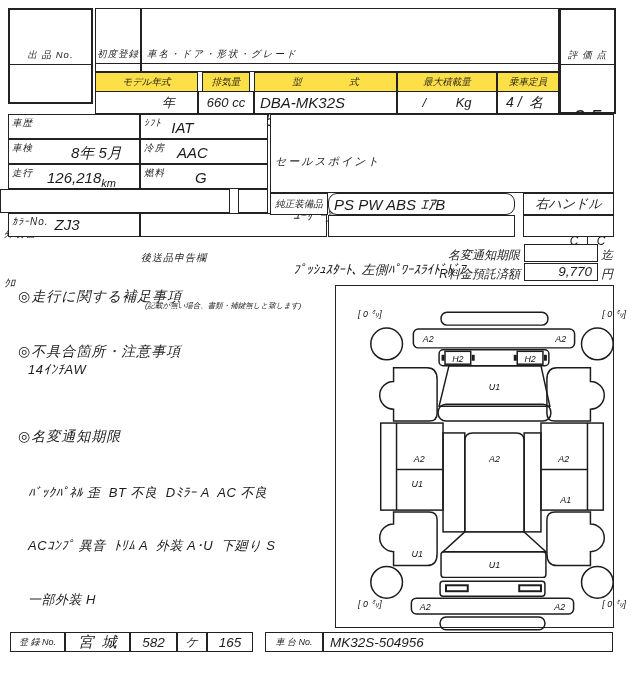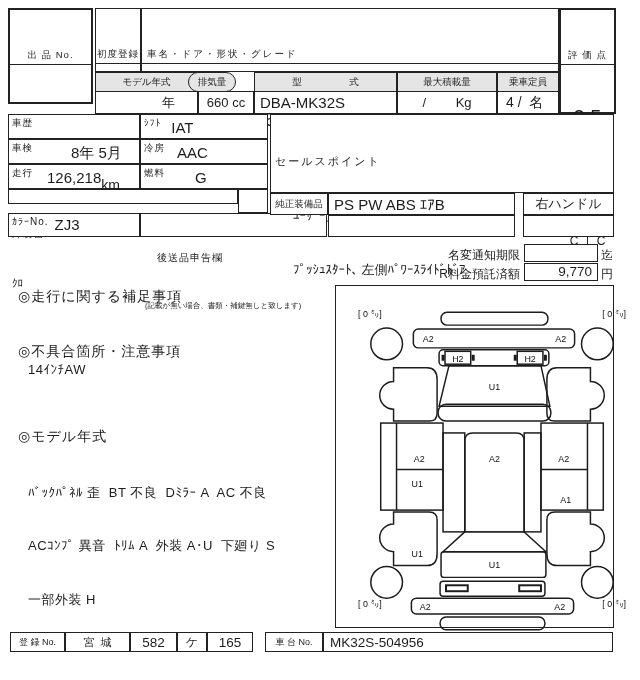--- a/index.html
+++ b/index.html
@@ -1,32 +1,32 @@
 <!DOCTYPE html>
 <html><head>
 <meta charset="utf-8">
 <style>
   html,body{margin:0;padding:0;background:#ffffff;}
   #sheet{position:relative;width:640px;height:680px;background:#ffffff;color:#1c1c1c;
-         font-family:"Liberation Sans","DejaVu Sans",sans-serif;overflow:hidden;}
+         font-family:"Liberation Sans","DejaVu Sans",sans-serif;overflow:hidden;font-style:italic;}
   #sheet *{box-sizing:border-box;white-space:pre;}
   .cell{position:absolute;border:1.5px solid #222;background:#fff;}
   .hcell{height:19px;border-bottom:1.5px solid #222;font-size:9.5px;display:flex;align-items:center;justify-content:center;letter-spacing:1px;}
   .hleft{justify-content:flex-start;padding-left:5px;letter-spacing:2px;}
   .tagrow{display:flex;align-items:flex-start;}
   .tag{font-size:9.5px;margin:2px 2px 0 3px;letter-spacing:1px;flex:none;}
   .val{font-size:15px;margin-top:4px;}
   .lotval{font-size:21px;text-align:center;margin-top:24px;letter-spacing:2px;}
   .score{height:33px;border-bottom:1.5px solid #222;font-size:20px;display:flex;align-items:center;justify-content:center;}
   .gr{display:flex;height:20px;border-bottom:1.5px solid #222;}
   .gr:last-child{border-bottom:none;height:30px;}
   .grc{flex:1;display:flex;align-items:center;justify-content:center;font-size:10px;}
   .grc.b2{border-left:1.5px solid #222;}
   .grc.big{font-size:12px;}
-  .shead{position:absolute;top:72px;height:20px;border:1.5px solid #222;font-size:9.5px;display:flex;align-items:center;justify-content:center;background:#e5e5e5;}
+  .shead{position:absolute;top:72px;height:20px;border:1.5px solid #222;font-size:9.5px;display:flex;align-items:center;justify-content:center;background:#fde047;}
   .sval{position:absolute;top:91px;height:23px;border:1.5px solid #222;font-size:13px;display:flex;align-items:center;background:#fff;}
   .cen{justify-content:center;}
   .sectitle{position:absolute;font-size:14px;letter-spacing:1px;}
   .secline{font-size:13px;height:17.4px;letter-spacing:0.5px;}
   .ntc{position:absolute;font-size:12px;}
   svg text{font-size:9px;fill:#111;}
 </style>
 </head>
 <body>
 
@@ -58,21 +58,21 @@
       <div class="grc">内装</div>
       <div class="grc b2">外装</div>
     </div>
     <div class="gr">
       <div class="grc big">C</div>
       <div class="grc b2 big">C</div>
     </div>
   </div>
 
   <div class="shead" style="left:95px;width:103px;">モデル年式</div>
-  <div class="shead" style="left:188px;width:48px;border-radius:10px;">排気量</div>
+  <div class="shead" style="left:202px;width:48px;">排気量</div>
   <div class="shead" style="left:397px;width:100px;">最大積載量</div>
   <div class="shead" style="left:254px;width:143px;">型　　　　　式</div>
   <div class="shead" style="left:497px;width:62px;">乗車定員</div>
   <div class="sval" style="left:95px;width:103px;justify-content:flex-end;padding-right:22px;">年</div>
   <div class="sval cen" style="left:198px;width:56px;">660 cc</div>
   <div class="sval" style="left:254px;width:143px;font-size:15px;padding-left:5px;">DBA-MK32S</div>
   <div class="sval cen" style="left:397px;width:100px;">/　　 Kg</div>
   <div class="sval" style="left:497px;width:62px;font-size:14px;padding-left:8px;">4 /  名</div>
 
   <div class="cell tagrow" style="left:8px;top:114px;width:132px;height:25px;">
@@ -86,65 +86,65 @@
     <span class="tag">車検</span>
     <span class="val" style="margin-left:36px;">8年 5月</span>
   </div>
   <div class="cell tagrow" style="left:140px;top:139px;width:128px;height:25px;">
     <span class="tag">冷房</span>
     <span class="val" style="margin-left:10px;">AAC</span>
   </div>
   <div class="cell tagrow" style="left:8px;top:164px;width:132px;height:25px;">
     <span class="tag">走行</span>
     <span class="val" style="margin-left:12px;">126,218</span>
-    <span style="font-size:14px;margin-top:12px;">km</span>
+    <span style="font-size:11px;margin-top:12px;">km</span>
   </div>
   <div class="cell tagrow" style="left:140px;top:164px;width:128px;height:25px;">
     <span class="tag">燃料</span>
     <span class="val" style="margin-left:28px;">G</span>
   </div>
-  <div class="cell" style="left:8px;top:189px;width:230px;height:15px;">
+  <div class="cell" style="left:0;top:189px;width:230px;height:24px;">
     <span class="tag" style="display:block;">外装色</span>
     <span style="font-size:11px;display:block;margin-left:3px;">ｸﾛ</span>
   </div>
   <div class="cell" style="left:238px;top:189px;width:30px;height:24px;">
     <span class="tag">色替</span>
   </div>
   <div class="cell tagrow" style="left:8px;top:213px;width:132px;height:24px;">
     <span class="tag" style="font-size:10px;">ｶﾗｰNo.</span>
     <span class="val" style="margin-top:2px;margin-left:4px;">ZJ3</span>
   </div>
   <div class="cell" style="left:140px;top:213px;width:187px;height:24px;">
-    <div style="font-size:10px;margin:1px 0 0 16px;letter-spacing:1px;">後送品申告欄</div>
+    <div style="font-size:10px;margin:1px 0 0 0;letter-spacing:1px;">後送品申告欄</div>
     <div style="font-size:7.5px;margin-left:4px;">(記載が無い場合、書類・補鍵無しと致します)</div>
   </div>
 
   <div class="cell" style="left:270px;top:114px;width:344px;height:79px;">
     <div style="font-size:11px;margin:3px 0 2px 4px;letter-spacing:2px;">セールスポイント</div>
     <div style="font-size:13px;margin-left:22px;line-height:18px;">ﾕｰｻﾞｰ買取</div>
     <div style="font-size:13px;margin-left:22px;line-height:18px;">ﾌﾟｯｼｭｽﾀｰﾄ､ 左側ﾊﾟﾜｰｽﾗｲﾄﾞﾄﾞｱ</div>
   </div>
 
   <div class="cell" style="left:270px;top:193px;width:58px;height:22px;display:flex;align-items:center;justify-content:center;font-size:9.5px;">純正装備品</div>
-  <div class="cell" style="left:328px;top:193px;width:187px;height:22px;font-size:15px;padding:2px 0 0 5px;">PS PW ABS ｴｱB</div>
+  <div class="cell" style="left:328px;top:193px;width:187px;height:22px;font-size:15px;padding:2px 0 0 5px;border-radius:9px;">PS PW ABS ｴｱB</div>
   <div class="cell" style="left:328px;top:215px;width:187px;height:22px;"></div>
   <div class="cell" style="left:523px;top:193px;width:91px;height:22px;display:flex;align-items:center;justify-content:center;font-size:13px;">右ハンドル</div>
   <div class="cell" style="left:523px;top:215px;width:91px;height:22px;"></div>
 
   <div class="ntc" style="left:400px;top:247px;width:120px;text-align:right;">名変通知期限</div>
   <div class="cell" style="left:524px;top:244px;width:74px;height:18px;"></div>
   <div class="ntc" style="left:601px;top:247px;">迄</div>
   <div class="ntc" style="left:400px;top:266px;width:120px;text-align:right;">R料金預託済額</div>
   <div class="cell" style="left:524px;top:263px;width:74px;height:18px;font-size:13.5px;text-align:right;padding-right:5px;">9,770</div>
   <div class="ntc" style="left:601px;top:266px;">円</div>
 
   <div class="sectitle" style="left:18px;top:288px;">◎走行に関する補足事項</div>
   <div class="sectitle" style="left:18px;top:343px;">◎不具合箇所・注意事項</div>
   <div class="secline" style="position:absolute;left:28px;top:362px;">14ｲﾝﾁAW</div>
-  <div class="sectitle" style="left:18px;top:428px;">◎モデル年式</div>
+  <div class="sectitle" style="left:18px;top:428px;">◎名変通知期限</div>
   <div style="position:absolute;left:28px;top:448px;">
     <div class="secline">ﾊﾞｯｸﾊﾟﾈﾙ 歪  BT 不良  Dﾐﾗｰ A  AC 不良</div>
     <div class="secline">ACｺﾝﾌﾟ 異音  ﾄﾘﾑ A  外装 A･U  下廻り S</div>
     <div class="secline">一部外装 H</div>
     
     
     
     
     
     
@@ -210,20 +210,20 @@
         <text x="214" y="201" text-anchor="middle">A1</text>
         <text x="64" y="255" text-anchor="middle">U1</text>
         <text x="142" y="267" text-anchor="middle">U1</text>
         <text x="72" y="309" text-anchor="middle">A2</text>
         <text x="208" y="309" text-anchor="middle">A2</text>
       </g>
     </svg>
   </div>
 
   <div class="cell" style="left:10px;top:632px;width:55px;height:20px;display:flex;align-items:center;justify-content:center;font-size:9px;">登 録 No.</div>
-  <div class="cell" style="left:65px;top:632px;width:65px;height:20px;display:flex;align-items:center;justify-content:center;font-size:11px;">宮  城</div>
+  <div class="cell" style="left:65px;top:632px;width:65px;height:20px;display:flex;align-items:center;justify-content:center;font-size:15px;">宮  城</div>
   <div class="cell" style="left:130px;top:632px;width:47px;height:20px;display:flex;align-items:center;justify-content:center;font-size:13.5px;">582</div>
   <div class="cell" style="left:177px;top:632px;width:30px;height:20px;display:flex;align-items:center;justify-content:center;font-size:12px;">ケ</div>
   <div class="cell" style="left:207px;top:632px;width:46px;height:20px;display:flex;align-items:center;justify-content:center;font-size:13.5px;">165</div>
   <div class="cell" style="left:265px;top:632px;width:58px;height:20px;display:flex;align-items:center;justify-content:center;font-size:9px;">車 台 No.</div>
   <div class="cell" style="left:323px;top:632px;width:290px;height:20px;font-size:13.5px;padding:2px 0 0 6px;">MK32S-504956</div>
 
 </div>
 
 </body></html>

